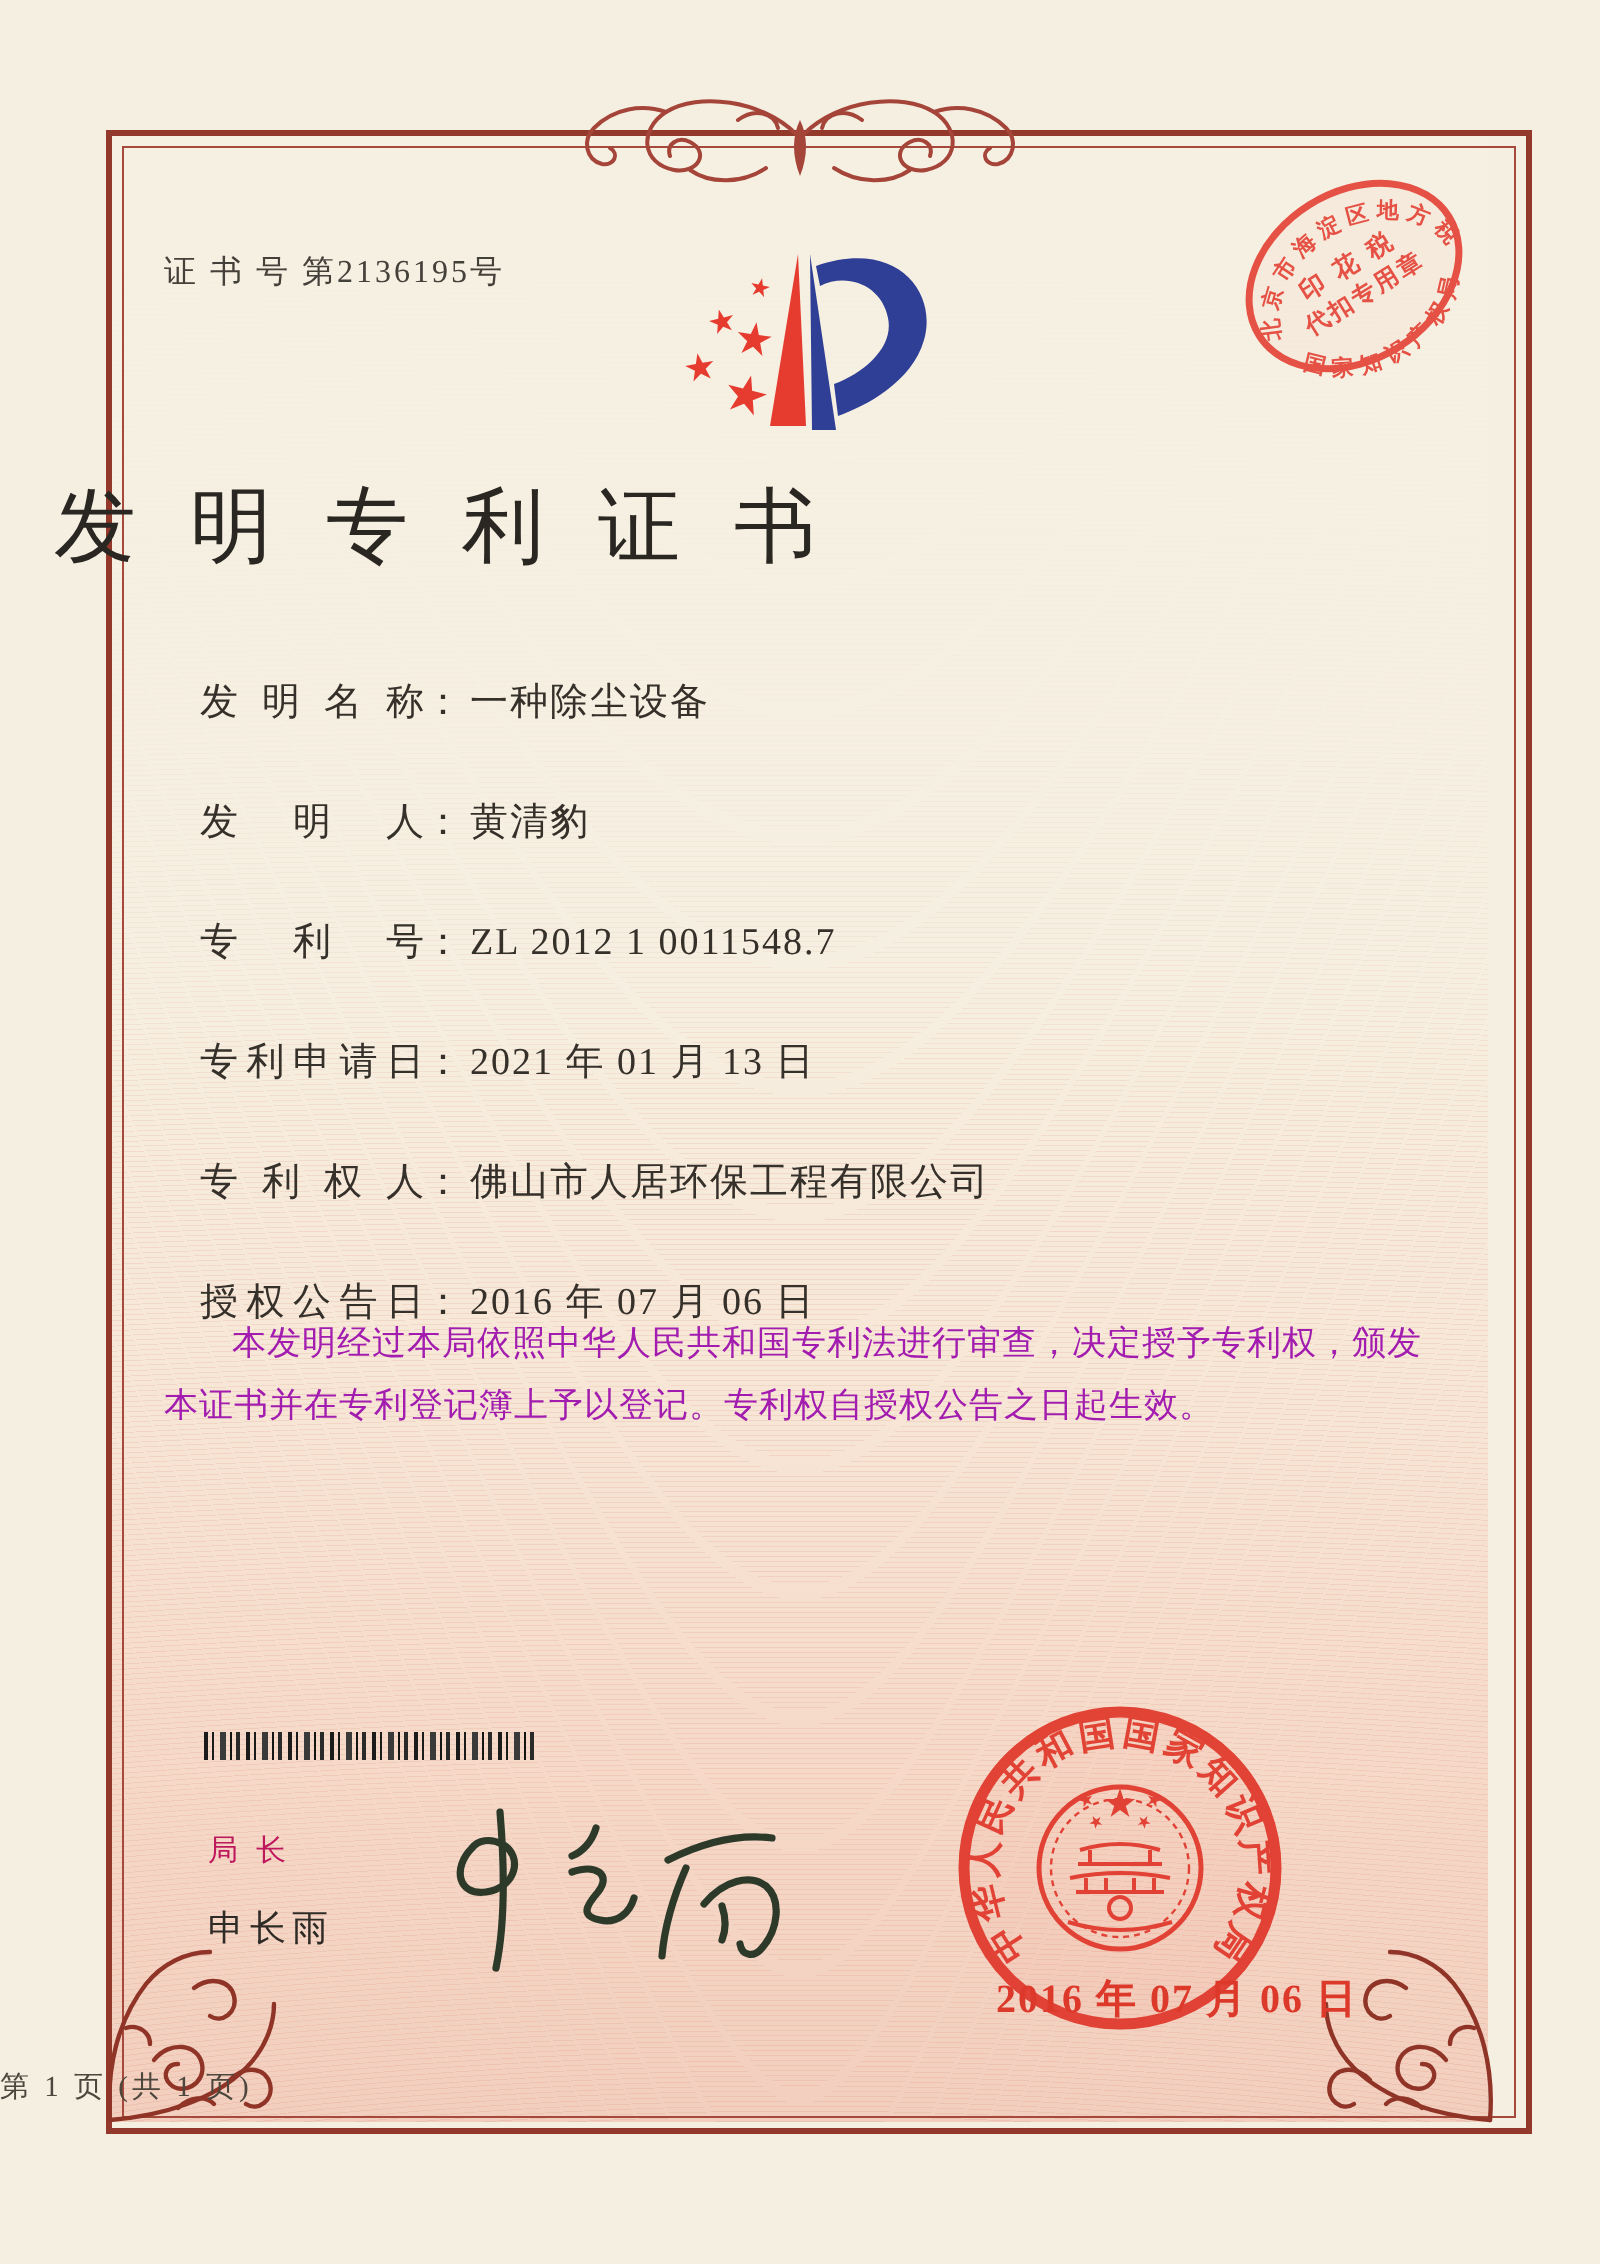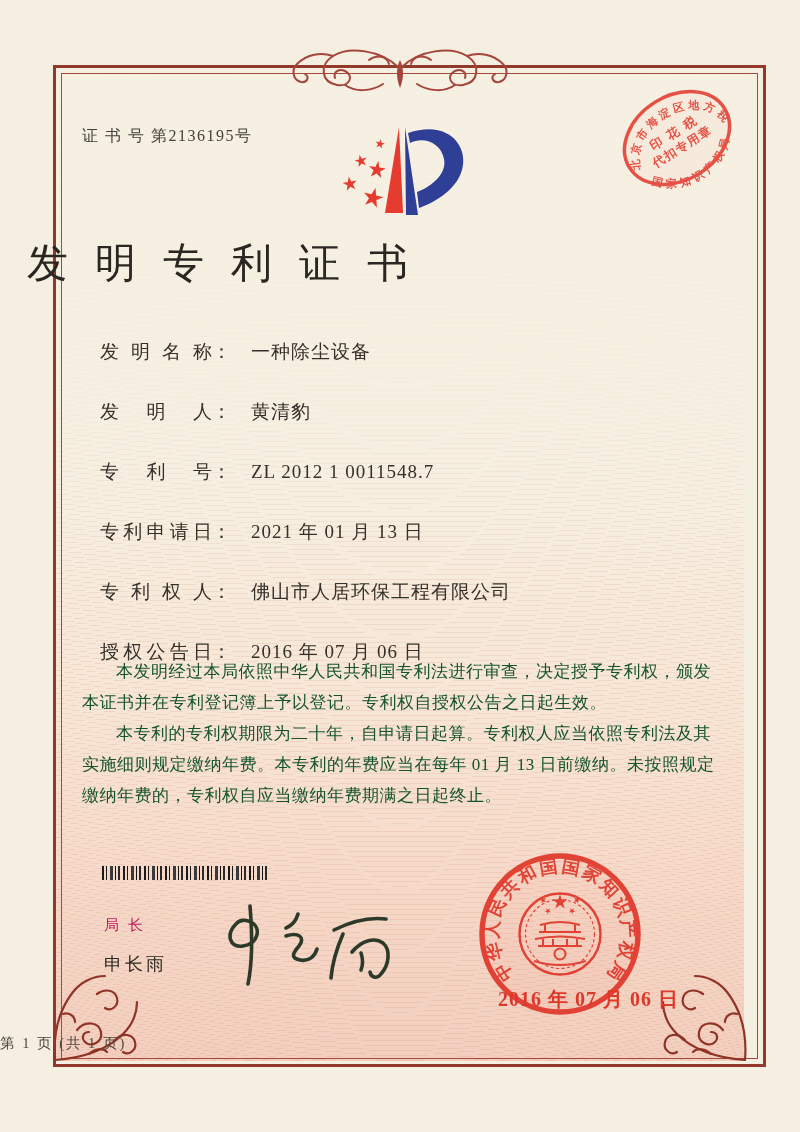--- a/index.html
+++ b/index.html
@@ -22,22 +22,22 @@
   .frame-outer{position:absolute;left:53px;top:65px;right:53px;bottom:65px;border:3px solid #93392c;}
   .frame-inner{position:absolute;left:61px;top:73px;right:61px;bottom:73px;border:1px solid #a4493c;}
   .abs{position:absolute;}
   .cert-number{left:82px;top:126px;font-size:16px;color:#44403a;letter-spacing:1.5px;}
   .title{left:0;right:0;top:236px;font-size:41px;color:#2a2723;
          letter-spacing:27px;padding-left:27px;font-weight:500;}
   .fields{left:100px;top:338px;}
   .field-row{display:flex;align-items:baseline;margin-bottom:32px;font-size:19px;color:#35302a;line-height:28px;}
   .field-label{display:inline-block;width:112px;text-align:justify;text-align-last:justify;}
   .field-colon{display:inline-block;}
-  .field-value{margin-left:20px;letter-spacing:1px;}
-  .paras{left:82px;top:656px;width:638px;font-size:17px;line-height:31px;color:#14532d;}
+  .field-value{margin-left:4px;letter-spacing:1px;}
+  .paras{left:82px;top:656px;width:638px;font-size:17px;line-height:31px;color:#a21caf;}
   .paras p{margin:0;text-indent:2em;letter-spacing:.5px;}
   .barcode{left:102px;top:866px;width:165px;height:14px;
     background:repeating-linear-gradient(90deg,
       #1b1b1b 0px,#1b1b1b 2px,transparent 2px,transparent 4px,
       #1b1b1b 4px,#1b1b1b 5px,transparent 5px,transparent 8px,
       #3a3a3a 8px,#3a3a3a 11px,transparent 11px,transparent 13px,
       #141414 13px,#141414 14px,transparent 14px,transparent 16px,
       #2a2a2a 16px,#2a2a2a 18px,transparent 18px,transparent 21px);}
   .director-title{left:104px;top:916px;font-size:15px;color:#be185d;letter-spacing:9px;font-family:Liberation Mono, monospace;}
   .director-name{left:104px;top:952px;font-size:18px;color:#2e2a25;letter-spacing:3px;}
@@ -140,21 +140,20 @@
     </div>
     <div class="field-row">
       <span class="field-label">授权公告日</span>
         <span class="field-colon">：</span>
         <span class="field-value">2016 年 07 月 06 日</span>
     </div>
   </div>
 
   <div class="abs paras">
     <p>本发明经过本局依照中华人民共和国专利法进行审查，决定授予专利权，颁发本证书并在专利登记簿上予以登记。专利权自授权公告之日起生效。</p>
-    <p>本专利的专利权期限为二十年，自申请日起算。专利权人应当依照专利法及其实施细则规定缴纳年费。本专利的年费应当在每年 01 月 13 日前缴纳。未按照规定缴纳年费的，专利权自应当缴纳年费期满之日起终止。</p>
   </div>
 
   <div class="abs barcode"></div>
 
   <div class="abs director-title">局长</div>
   <div class="abs director-name">申长雨</div>
 
   <svg class="abs sig" style="left:212px;top:890px;" width="190" height="100" viewBox="0 0 190 100">
     <g stroke="#2d3a2a" fill="none" stroke-width="3.6" stroke-linecap="round" stroke-linejoin="round">
       <path d="M38,16 C40,40 41,70 36,94"></path>

